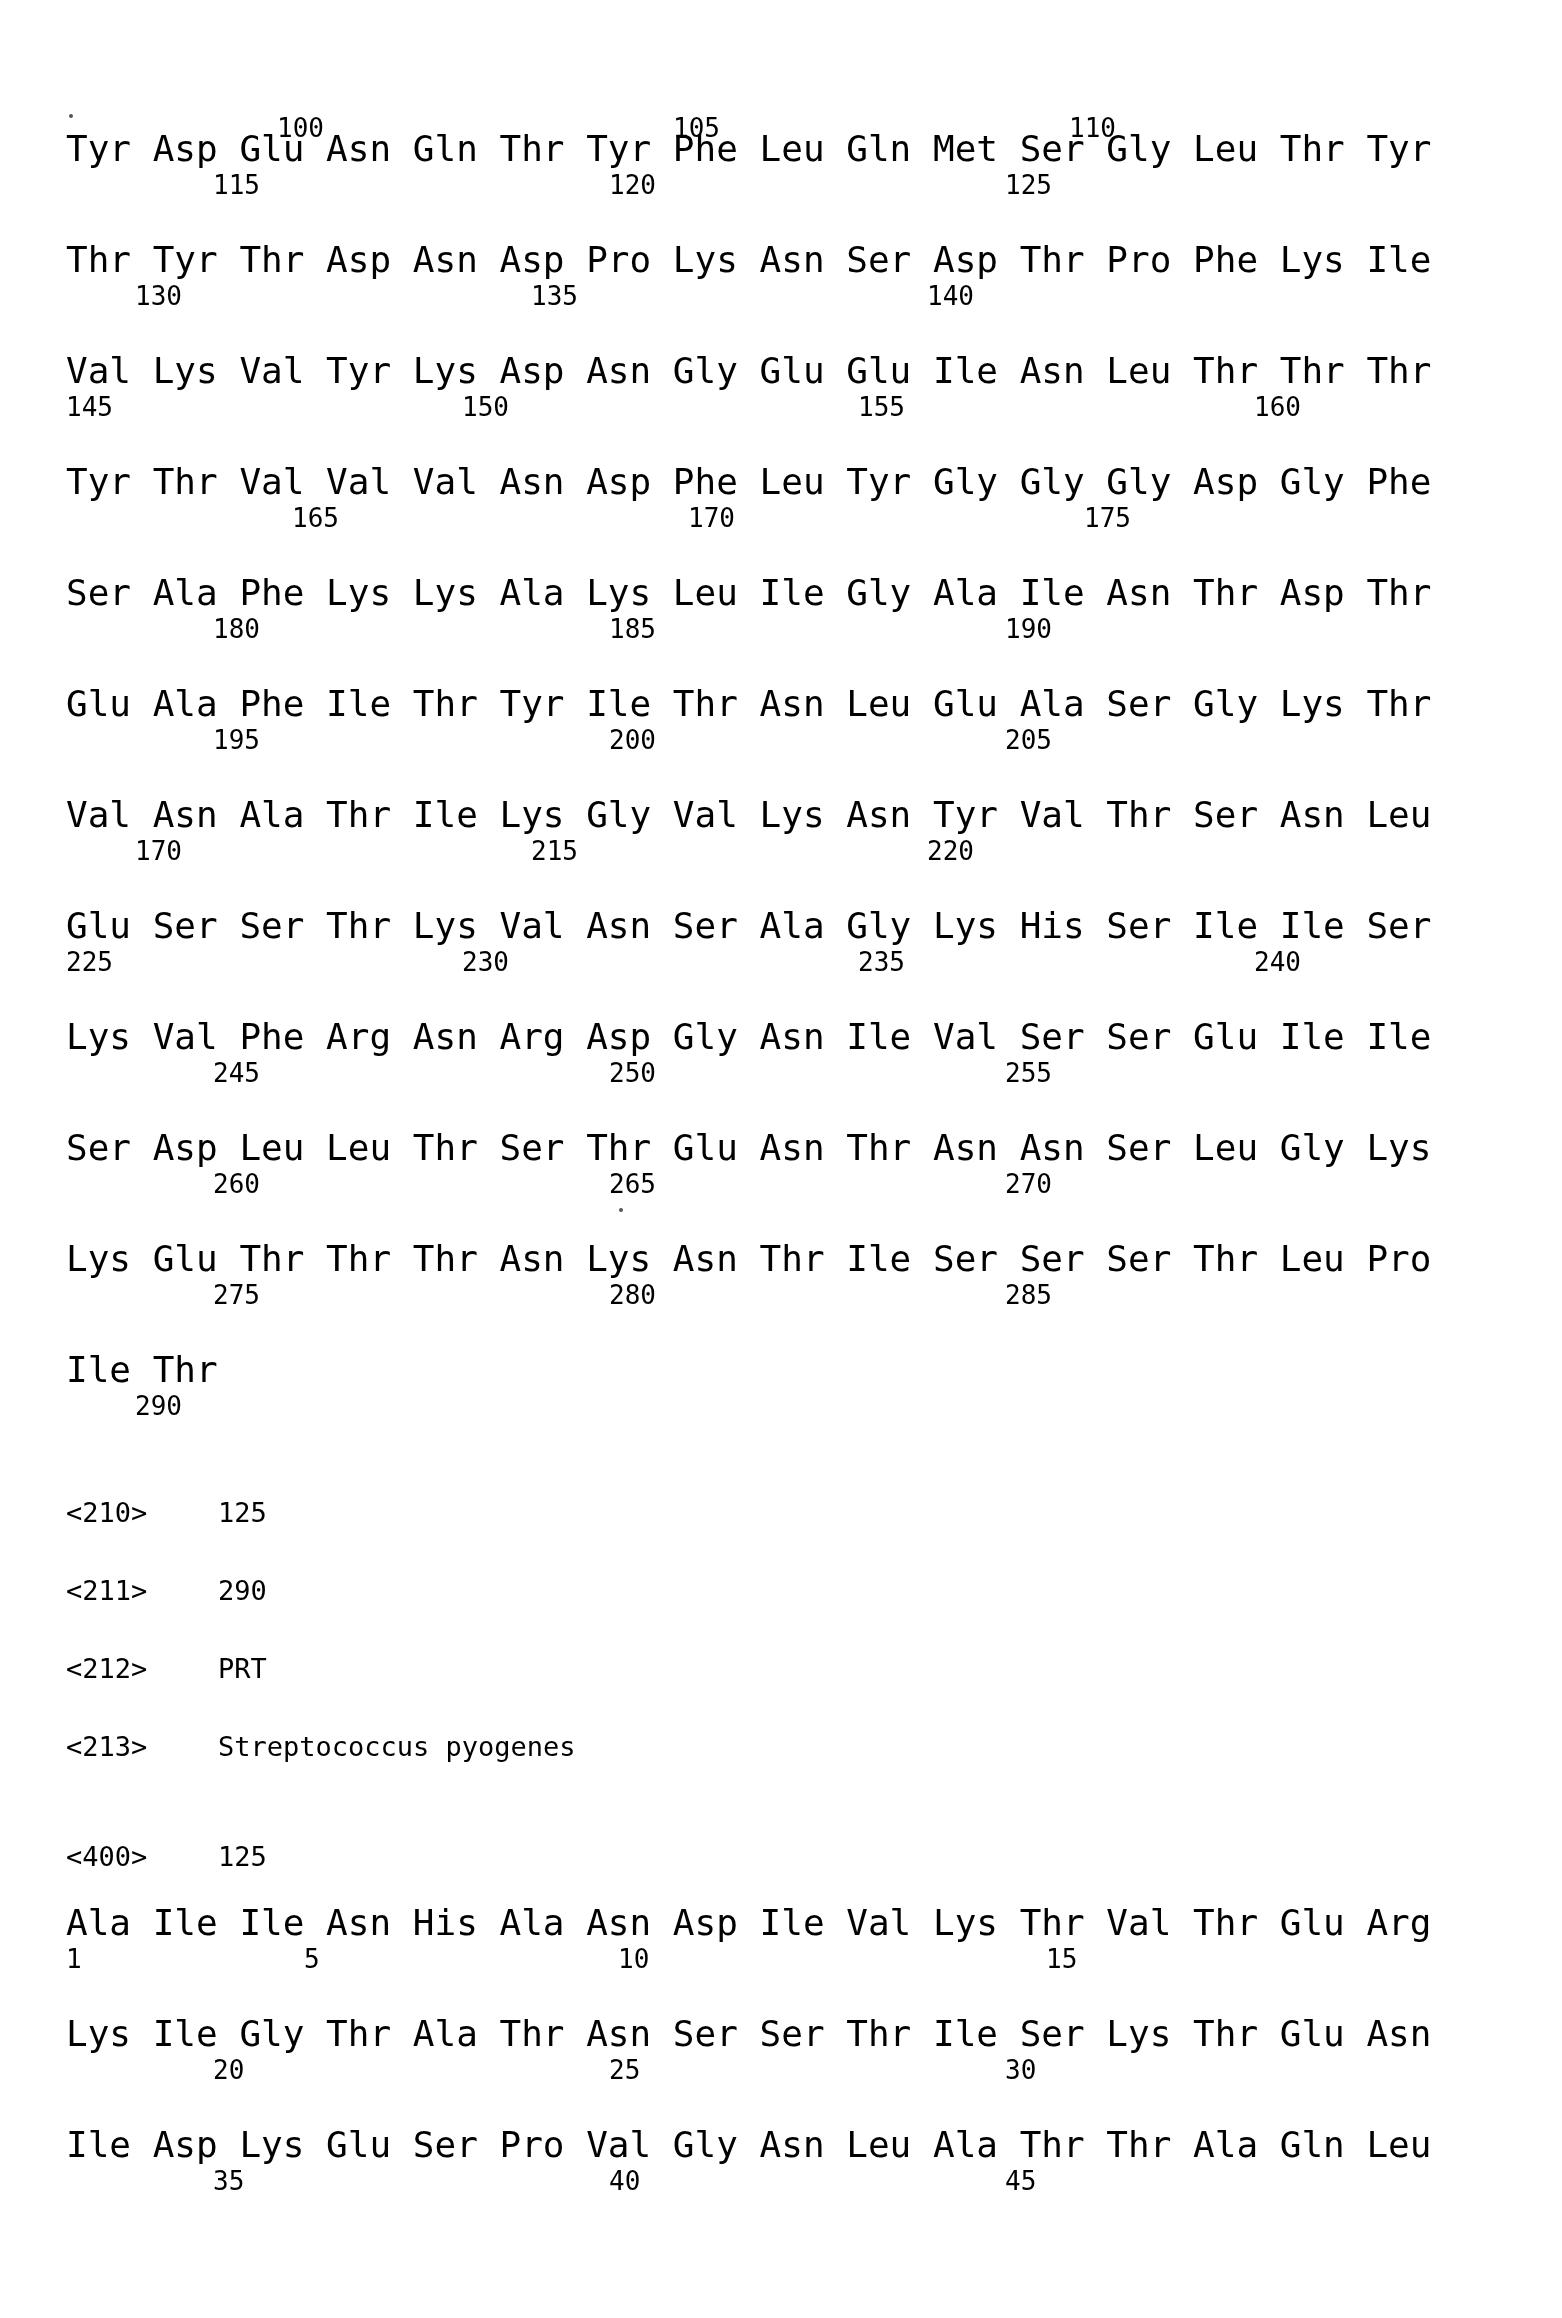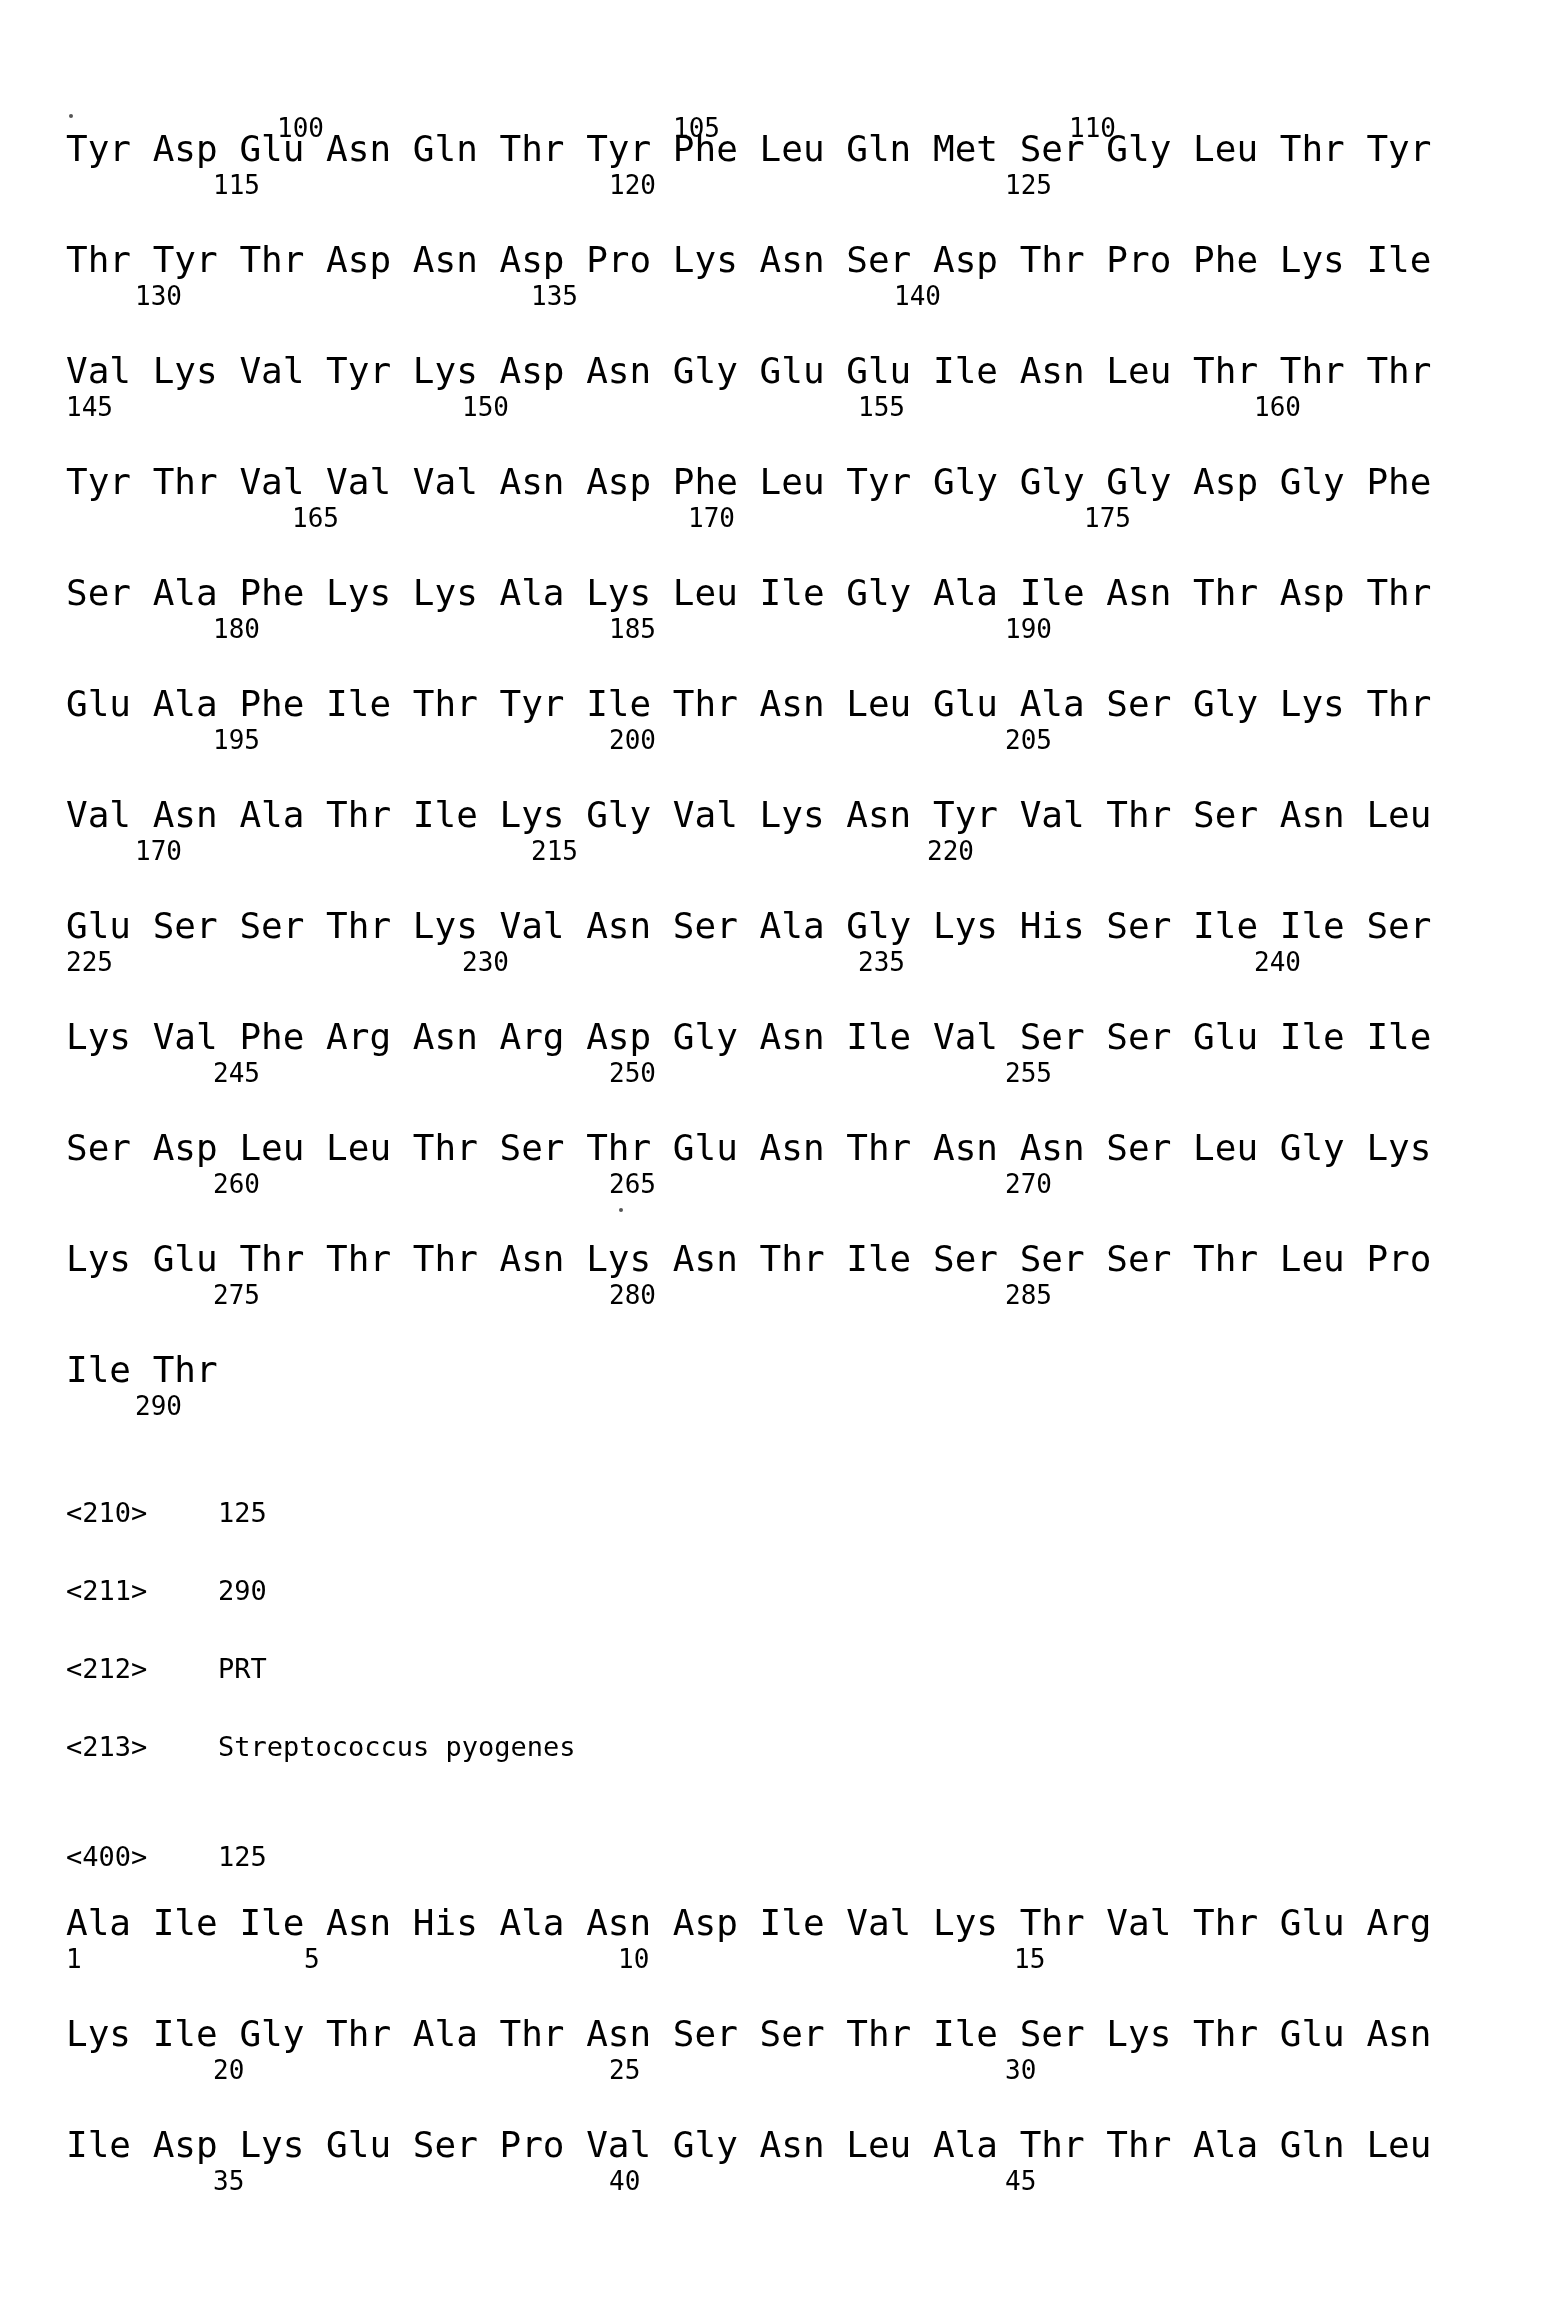--- a/index.html
+++ b/index.html
@@ -127,21 +127,21 @@
       <span class="num" style="left:543px">120</span>
       <span class="num" style="left:939px">125</span>
     </div>
   </div>
 
   <div class="seq-block">
     <div class="residues">Thr Tyr Thr Asp Asn Asp Pro Lys Asn Ser Asp Thr Pro Phe Lys Ile</div>
     <div class="numbers">
       <span class="num" style="left:69px">130</span>
       <span class="num" style="left:465px">135</span>
-      <span class="num" style="left:828px">140</span>
+      <span class="num" style="left:861px">140</span>
     </div>
   </div>
 
   <div class="seq-block">
     <div class="residues">Val Lys Val Tyr Lys Asp Asn Gly Glu Glu Ile Asn Leu Thr Thr Thr</div>
     <div class="numbers">
       <span class="num" style="left:0px">145</span>
       <span class="num" style="left:396px">150</span>
       <span class="num" style="left:792px">155</span>
       <span class="num" style="left:1188px">160</span>
@@ -251,21 +251,21 @@
       <span class="tag-val">125</span>
     </div>
   </div>
 
   <div class="seq-block seq-start">
     <div class="residues">Ala Ile Ile Asn His Ala Asn Asp Ile Val Lys Thr Val Thr Glu Arg</div>
     <div class="numbers">
       <span class="num" style="left:0px">1</span>
       <span class="num" style="left:238px">5</span>
       <span class="num" style="left:552px">10</span>
-      <span class="num" style="left:948px">15</span>
+      <span class="num" style="left:980px">15</span>
     </div>
   </div>
 
   <div class="seq-block">
     <div class="residues">Lys Ile Gly Thr Ala Thr Asn Ser Ser Thr Ile Ser Lys Thr Glu Asn</div>
     <div class="numbers">
       <span class="num" style="left:147px">20</span>
       <span class="num" style="left:543px">25</span>
       <span class="num" style="left:939px">30</span>
     </div>

